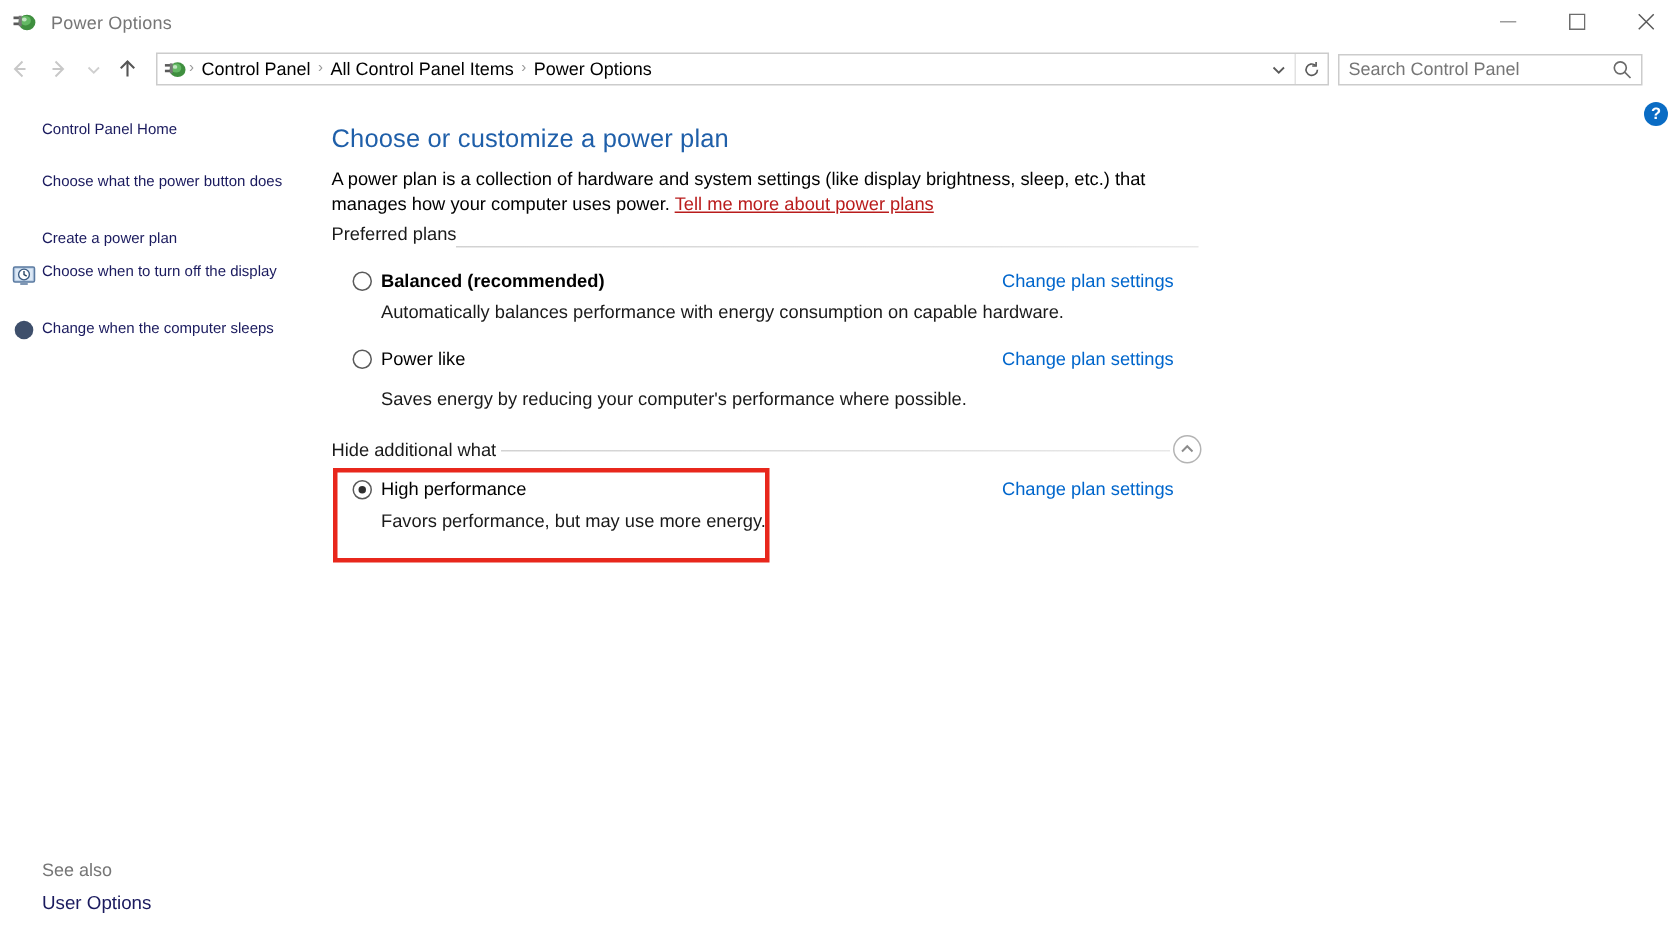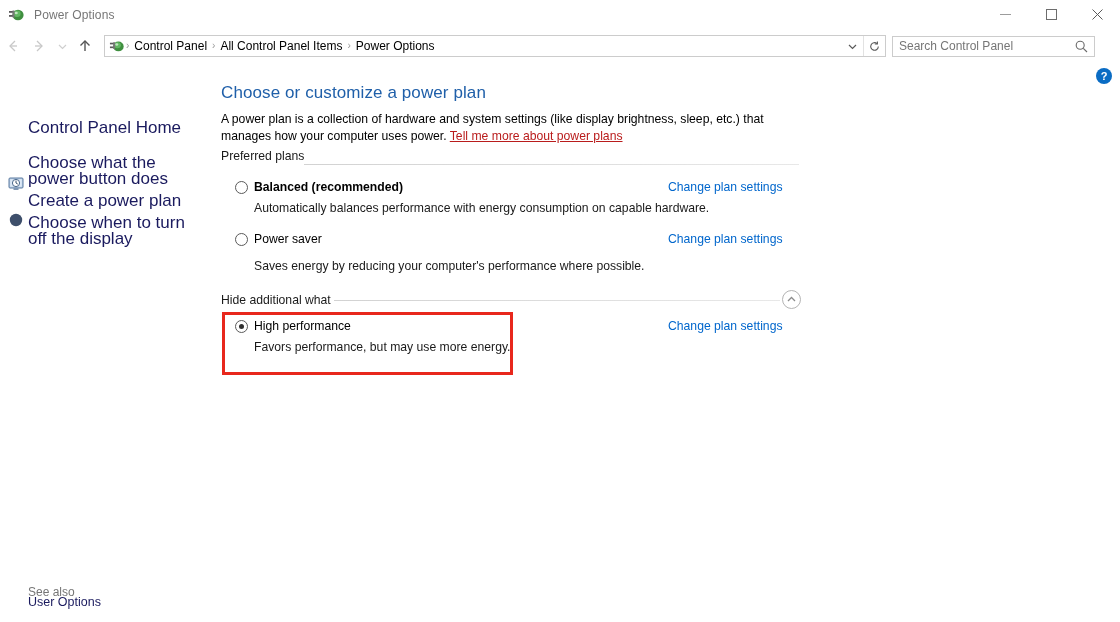--- a/index.html
+++ b/index.html
@@ -67,28 +67,27 @@
     font-size: 12px; color: #767676; margin-left: 6px; white-space: nowrap;
   }
   .search-icon-wrap { position: absolute; right: 5px; top: 2px; }
 
   
   .content { position: absolute; top: 63px; left: 0; width: 1120px; height: 559px; background: #ffffff; }
 
   
   .sidebar { position: absolute; left: 0; top: 0; width: 214px; height: 559px; }
   .side-link {
-    position: absolute; font-size: 17px; color: #1a1a5e; line-height: 16px;
+    position: absolute; font-size: 10px; color: #1a1a5e; line-height: 16px;
     cursor: pointer;
-    margin-top: 41px;
   }
   .side-link.header { color: #1a1a5e; }
   .side-icon { position: absolute; width: 16px; height: 16px; }
   .seealso-label {
-    position: absolute; left: 28px; top: 510px; font-size: 12px; color: #767676; margin-top: 12px;
+    position: absolute; left: 28px; top: 510px; font-size: 12px; color: #767676;
   }
   .seealso-link {
     position: absolute; left: 28px; top: 532px; font-size: 12.5px; color: #1a1a5e;
   }
 
   
   .main { position: absolute; left: 214px; top: 0; width: 906px; height: 559px; }
   .page-title {
     position: absolute; left: 7px; top: 20px; font-size: 17px; color: #1f5fa9;
     font-weight: 400; letter-spacing: .1px;
@@ -261,20 +260,21 @@
         </svg>
       </span>
       <div class="side-link" style="left:28px; top:111px; width:165px;">Choose when to turn off the display</div>
 
       <span class="side-icon" style="left:8px; top:149px;">
         <svg width="16" height="16" viewBox="0 0 16 16">
           <circle cx="8" cy="8" r="6.2" fill="#3e4f6b"></circle>
           <path d="M8 1.8 a6.2 6.2 0 0 0 0 12.4 a6.2 6.2 0 0 1 0 -12.4" fill="#cfdcee"></path>
         </svg>
       </span>
+      <div class="side-link" style="left:28px; top:149px; width:165px;">Change when the computer sleeps</div>
 
       <div class="seealso-label">See also</div>
       <div class="seealso-link">User Options</div>
     </div>
 
     <div class="main">
 
       <div class="help-btn">?</div>
 
       <div class="page-title">Choose or customize a power plan</div>
@@ -288,21 +288,21 @@
 
       <div class="plan">
         <span class="radio" style="left:21px; top:118px;"></span>
         <span class="plan-name bold" style="left:40px; top:117px;">Balanced (recommended)</span>
         <span class="plan-desc" style="left:40px; top:138px;">Automatically balances performance with energy consumption on capable hardware.</span>
         <span class="plan-link" style="left:454px; top:117px;">Change plan settings</span>
       </div>
 
       <div class="plan">
         <span class="radio" style="left:21px; top:170px;"></span>
-        <span class="plan-name" style="left:40px; top:169px;">Power saver</span>
+        <span class="plan-name" style="left:40px; top:169px;">Power like</span>
         <span class="plan-desc" style="left:40px; top:196px;text-align:center;">Saves energy by reducing your computer's performance where possible.</span>
         <span class="plan-link" style="left:454px; top:169px;">Change plan settings</span>
       </div>
 
       <div class="grouphdr" style="left:7px; top:230px;">Hide additional what</div>
       <div class="groupline" style="left:120px; top:237px; width:446px;"></div>
       <div class="collapse-btn" style="left:568px; top:227px;">
         <svg width="11" height="11" viewBox="0 0 11 11">
           <path d="M2 7 L5.5 3.5 L9 7" stroke="#8c8c8c" stroke-width="1.3" fill="none"></path>
         </svg>

